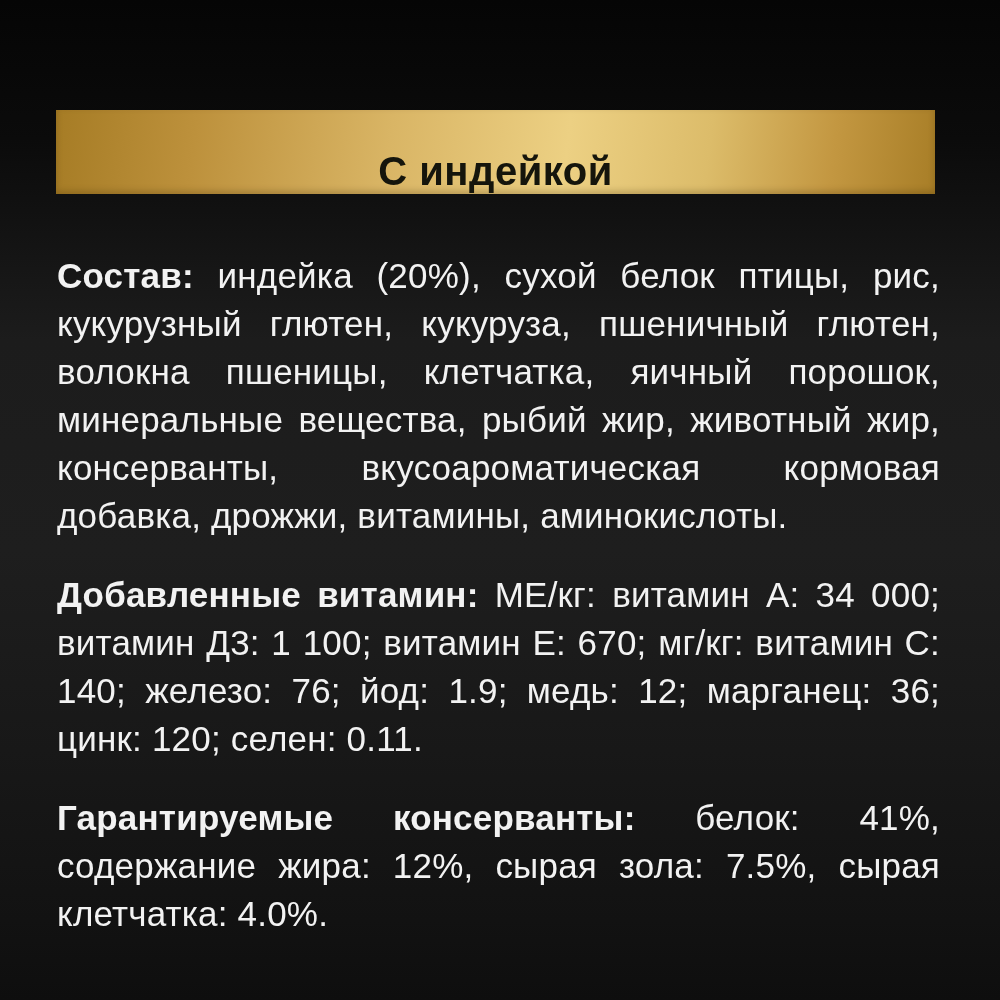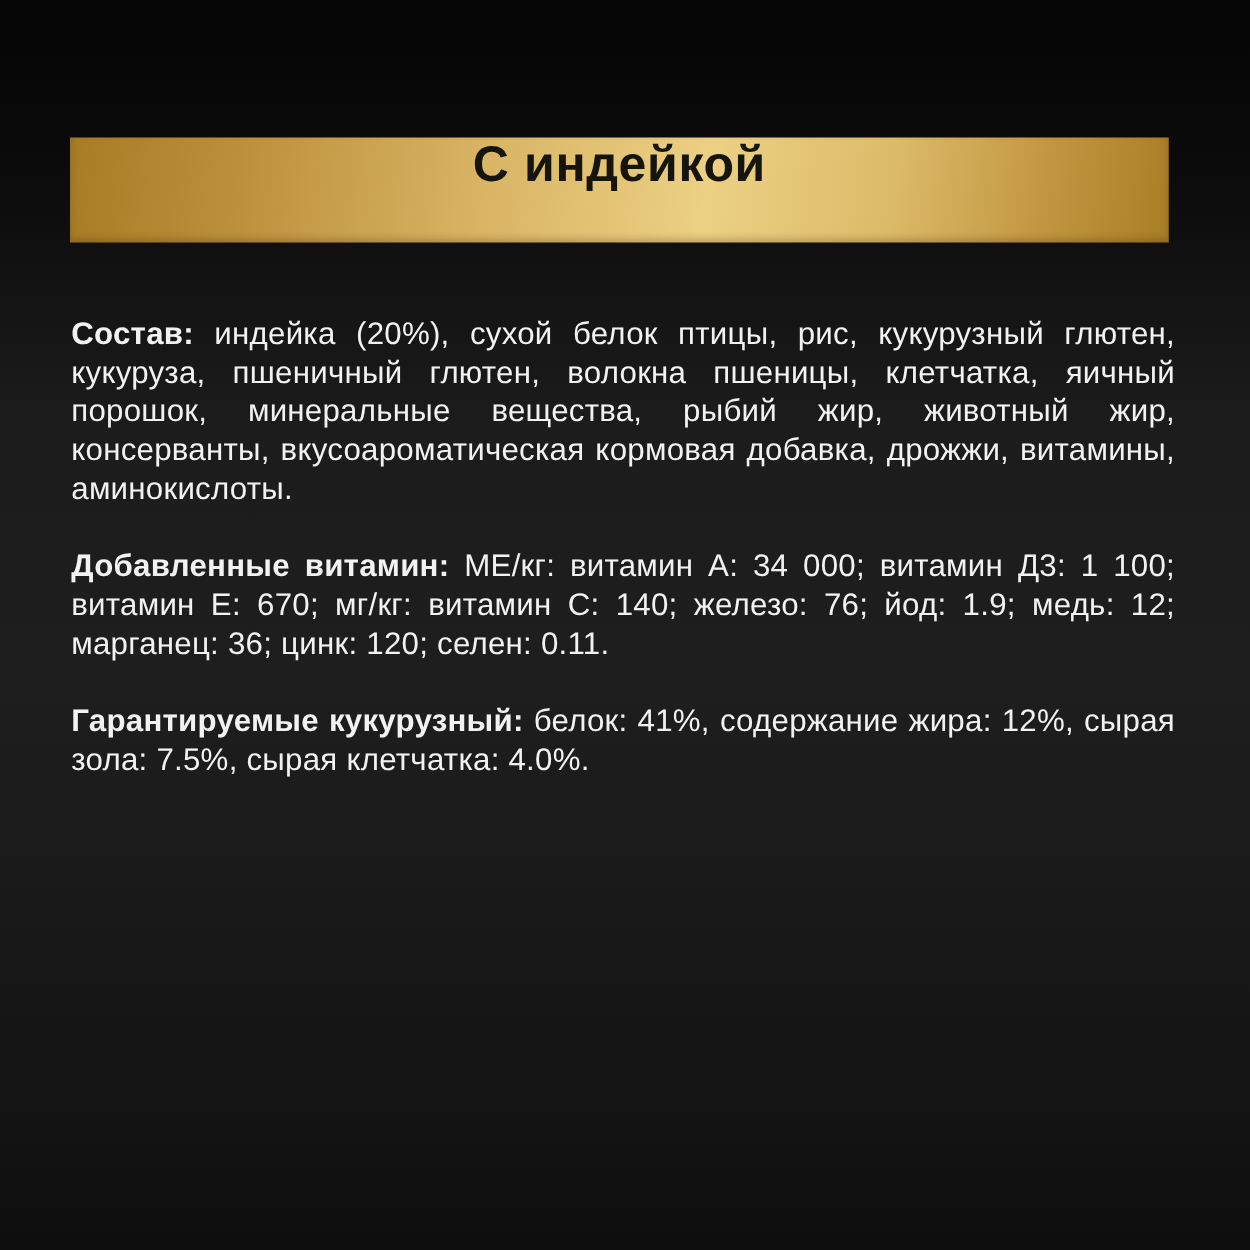--- a/index.html
+++ b/index.html
@@ -19,21 +19,21 @@
       #121212 92%,
       #0e0e0e 100%);
   }
   .banner {
     position: absolute;
     left: 56px;
     top: 110px;
     width: 879px;
     height: 84px;
     display: flex;
-    align-items: flex-start;
+    align-items: flex-end;
     justify-content: center;
     background: linear-gradient(97deg,
       #a67c25 0%,
       #bd913c 16%,
       #d9b565 38%,
       #ecd083 58%,
       #dcbc6a 74%,
       #c39741 88%,
       #a87e27 100%);
     box-shadow: inset 0 -3px 6px rgba(60,40,0,0.25);
@@ -45,22 +45,22 @@
     color: #15150c;
   }
   .content {
     position: absolute;
     left: 57px;
     top: 252px;
     width: 883px;
     color: #f2f2f2;
   }
   .section {
-    font-size: 25px;
-    line-height: 31px;
+    font-size: 35px;
+    line-height: 48px;
     text-align: justify;
     margin-bottom: 31px;
     letter-spacing: 0.2px;
   }
   .section:last-child { margin-bottom: 0; }
   .section-label { font-weight: bold; }
 </style>
 </head>
 <body>
 
@@ -69,17 +69,17 @@
   <div class="banner">
     <span class="banner-title">С индейкой</span>
   </div>
 
   <div class="content">
 
     <p class="section"><span class="section-label">Состав:</span> <span>индейка (20%), сухой белок птицы, рис, кукурузный глютен, кукуруза, пшеничный глютен, волокна пшеницы, клетчатка, яичный порошок, минеральные вещества, рыбий жир, животный жир, консерванты, вкусоароматическая кормовая добавка, дрожжи, витамины, аминокислоты.</span></p>
 
     <p class="section"><span class="section-label">Добавленные витамин:</span> <span>МЕ/кг: витамин А: 34&nbsp;000; витамин Д3: 1&nbsp;100; витамин Е: 670; мг/кг: витамин С: 140; железо: 76; йод: 1.9; медь: 12; марганец: 36; цинк: 120; селен: 0.11.</span></p>
 
-    <p class="section"><span class="section-label">Гарантируемые кукурузный:</span> <span>белок: 41%, содержание жира: 12%, сырая зола: 7.5%, сырая клетчатка: 4.0%.</span></p>
+    <p class="section"><span class="section-label">Гарантируемые консерванты:</span> <span>белок: 41%, содержание жира: 12%, сырая зола: 7.5%, сырая клетчатка: 4.0%.</span></p>
 
   </div>
 
 </div>
 
 </body></html>

